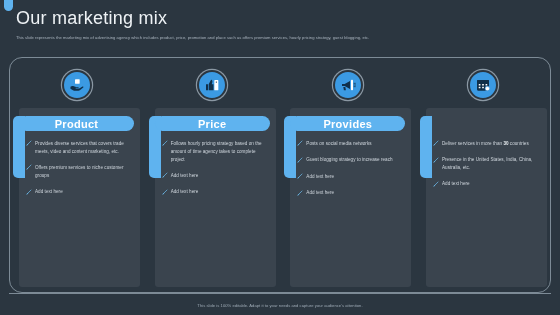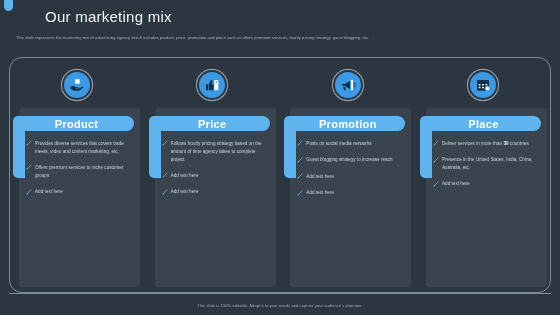--- a/index.html
+++ b/index.html
@@ -15,23 +15,22 @@
   .logo-mark{
     position:absolute; left:4px; top:-6px;
     width:9px; height:17px; border-radius:5px;
     background:#5fb3ef;
     z-index:6;
   }
 
   
   .page-title{
     position:absolute; left:16px; top:8px;
-    font-size:15px; font-weight:400; letter-spacing:.25px;
+    font-size:18px; font-weight:400; letter-spacing:.25px;
     color:#eef2f5;
-    margin-left:29px;
   }
   .page-subtitle{
     position:absolute; left:16px; top:35px; right:16px;
     font-size:4.1px; line-height:1.35; color:#aab5bf;
     letter-spacing:.05px;
   }
 
   
   .stage{
     position:absolute;
@@ -237,21 +236,21 @@
       <svg viewBox="0 0 24 24" fill="#11304a">
         <path d="M3 10.5h4l8-4.5v12l-8-4.5H3z"></path>
         <rect x="16.5" y="4" width="3" height="16" rx="1.2" fill="#ffffff"></rect>
         <path d="M5 15h3l.8 5H5.8z"></path>
         <path d="M21 9.5h2M21 12h2.4M21 14.5h2" stroke="#11304a" stroke-width="1.1" stroke-linecap="round"></path>
       </svg>
     </div>
     <div class="card">
       <div class="tab"></div>
       <div class="pill">
-        <span>Promotion</span>
+        <span>Provides</span>
       </div>
       <div class="bullets">
         <div class="bullet">
           <span class="bullet-icon">
             <svg viewBox="0 0 12 12" fill="none" stroke="#6fc0f2" stroke-width="1.4" stroke-linecap="round">
                 <path d="M2 10 L10 2"></path>
                 <path d="M2 10 L3.6 9.2"></path>
               </svg>
           </span>
           <span class="bullet-text">Posts on social media networks</span>
@@ -298,23 +297,20 @@
           <rect x="15.8" y="10.4" width="2.6" height="2.2" rx=".4"></rect>
           <rect x="5.6" y="14.6" width="2.6" height="2.2" rx=".4"></rect>
           <rect x="10.7" y="14.6" width="2.6" height="2.2" rx=".4"></rect>
           <rect x="15.8" y="14.6" width="2.6" height="2.2" rx=".4"></rect>
         </g>
         <circle cx="18.6" cy="17.4" r="3.4" fill="#ffffff" stroke="#3b9ae3" stroke-width="1"></circle>
       </svg>
     </div>
     <div class="card">
       <div class="tab"></div>
-      <div class="pill">
-        <span>Place</span>
-      </div>
       <div class="bullets">
         <div class="bullet">
           <span class="bullet-icon">
             <svg viewBox="0 0 12 12" fill="none" stroke="#6fc0f2" stroke-width="1.4" stroke-linecap="round">
                 <path d="M2 10 L10 2"></path>
                 <path d="M2 10 L3.6 9.2"></path>
               </svg>
           </span>
           <span class="bullet-text" id="place-bullet-0">Deliver services in more than <b>30</b> countries</span>
         </div>

